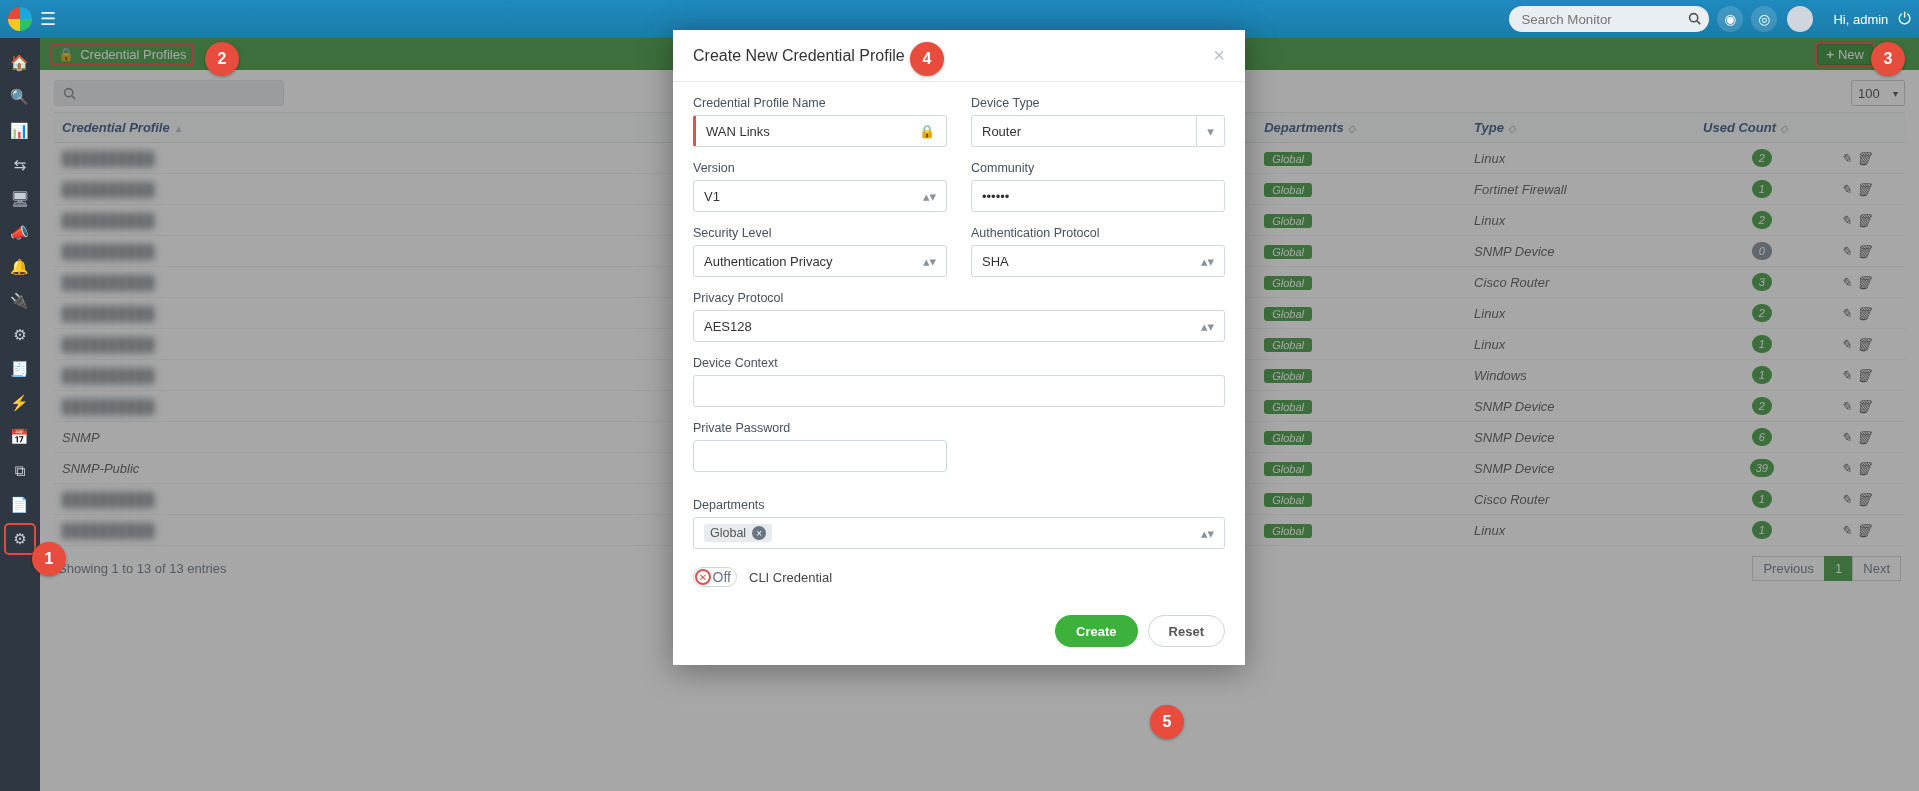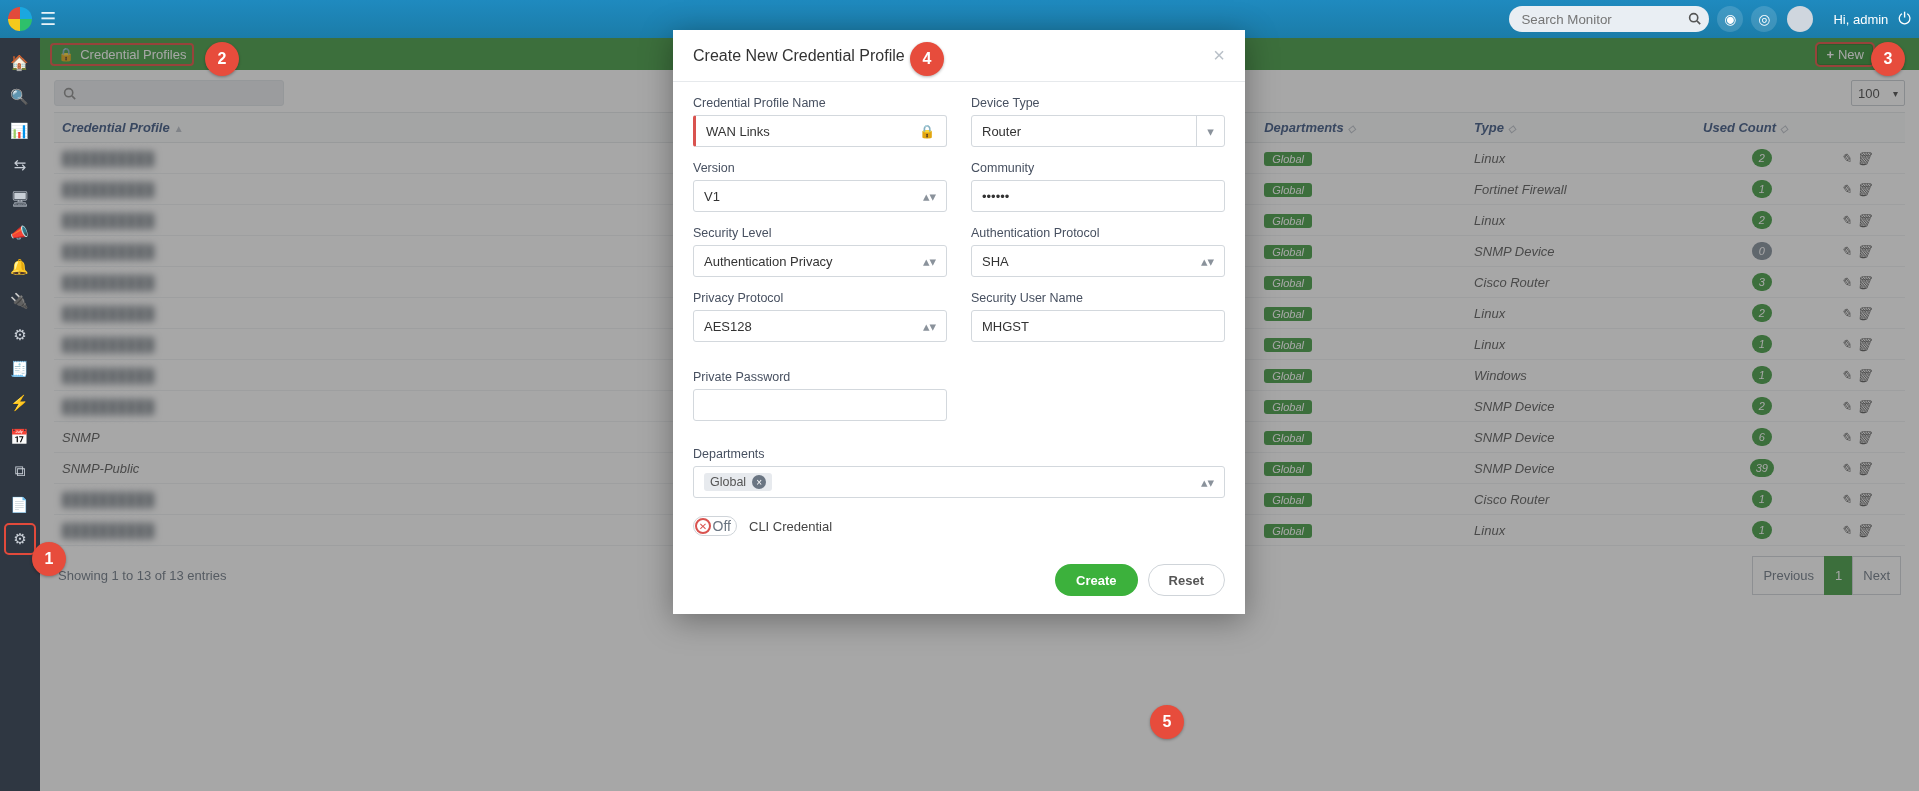--- a/index.html
+++ b/index.html
@@ -47,21 +47,21 @@
   table.grid td { padding:6px 8px; border-bottom:1px solid #eef1f3; font-size:13px; color:#555; }
   .blurred { color:transparent; text-shadow:0 0 7px rgba(80,90,100,.7); }
   .badge { display:inline-block; background:#3c9a3c; color:#fff; border-radius:3px; font-size:11px; padding:1px 8px; }
   .countpill { display:inline-block; min-width:20px; height:18px; border-radius:9px; background:#3c9a3c; color:#fff; font-size:11px; text-align:center; line-height:18px; padding:0 6px; }
   .countpill.zero { background:#7e8a96; }
   .rowact { color:#8a929b; font-size:14px; }
   .rowact span { margin-left:4px; cursor:pointer; }
 
   .footerrow { display:flex; align-items:center; padding:10px 4px; color:#6a7582; font-size:13px; }
   .pager { margin-left:auto; display:flex; }
-  .pager div { border:1px solid #cfd4d9; padding:11px 10px; margin-left:-1px; background:#fff; cursor:pointer; }
+  .pager div { border:1px solid #cfd4d9; padding:4px 10px; margin-left:-1px; background:#fff; cursor:pointer; }
   .pager .cur { background:#3c9a3c; color:#fff; border-color:#3c9a3c; }
 
   
   .callout { position:absolute; width:34px; height:34px; border-radius:50%; background:#e74c3c; color:#fff; font-weight:700; display:flex; align-items:center; justify-content:center; font-size:16px; z-index:30; box-shadow:0 1px 3px rgba(0,0,0,.3); }
 
   
   .modal { position:absolute; top:30px; left:673px; width:572px; background:#fff; border-radius:0; box-shadow:0 6px 30px rgba(0,0,0,.35); z-index:10; }
   .modal .mhdr { padding:14px 20px; border-bottom:1px solid #e6e9ec; display:flex; align-items:center; }
   .modal .mhdr h3 { font-size:16px; font-weight:500; color:#333; }
   .modal .mhdr .close { margin-left:auto; color:#b9c0c8; font-size:20px; cursor:pointer; }
@@ -340,30 +340,30 @@
     <div class="section-gap"></div>
 
     <div class="row2">
       <div class="col">
         <label class="flabel">Privacy Protocol</label>
         <div class="fselect">
           <span>AES128</span>
             <span class="caret">▴▾</span>
         </div>
       </div>
-      <div class="col">
-        <label class="flabel">Security User Name</label>
+    </div>
+    <div class="section-gap"></div>
+
+    <div class="row2">
+      <div class="col">
+        <label class="flabel">Device Context</label>
         <div class="finput">
-            <span>MHGST</span>
+            <span></span>
           </div>
       </div>
-    </div>
-    <div class="section-gap"></div>
-
-    <div class="row2">
     </div>
     <div class="section-gap"></div>
 
     <div class="row2">
       <div class="col">
         <label class="flabel">Private Password</label>
         <div class="finput">
             <span></span>
           </div>
       </div>

